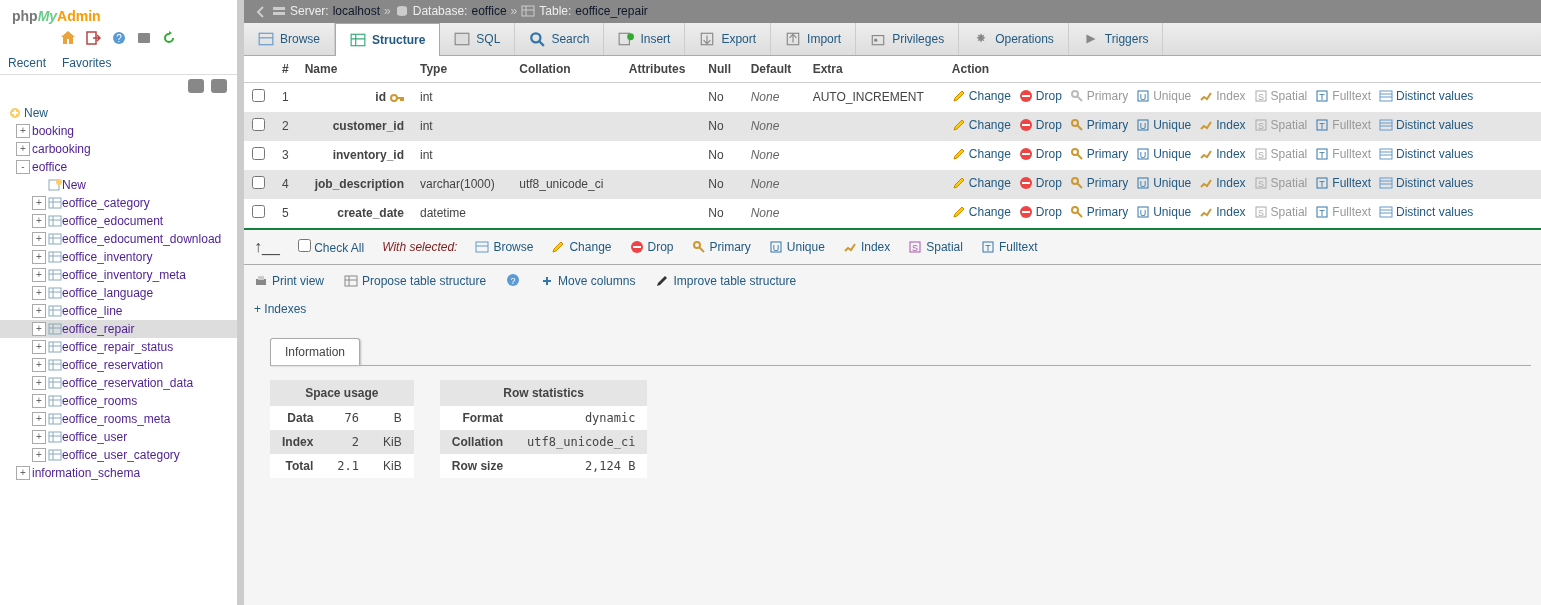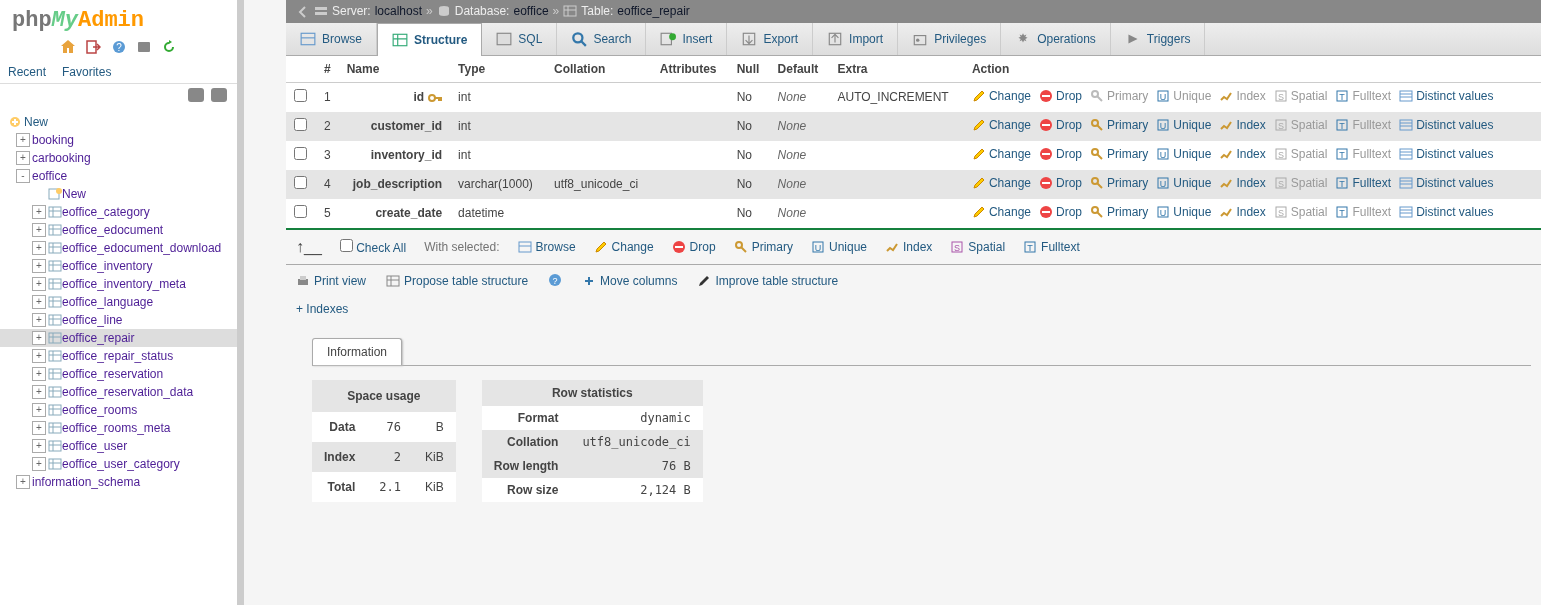--- a/index.html
+++ b/index.html
@@ -1,39 +1,39 @@
 <!DOCTYPE html>
 <html><head>
 <meta charset="utf-8">
 <style>
 * { box-sizing: border-box; margin: 0; padding: 0; }
 body { font-family: sans-serif; font-size: 12px; color: #444; background: #f7f7f7; overflow: hidden; }
 .app { display: flex; width: 1541px; height: 605px; }
 .sidebar { width: 238px; background: #fff; border-right: 1px solid #ccc; display: flex; flex-direction: column; }
-.logo { padding: 8px 12px 4px; font-family: Liberation Mono, monospace; font-size: 22px; font-weight: bold; }
+.logo { padding: 8px 12px 4px; font-family: Liberation Sans, sans-serif; font-size: 14px; font-weight: bold; }
 .logo .p1 { color: #777; }
 .logo .p2 { color: #6c8; font-style: italic; }
 .logo .p3 { color: #f90; }
 .toolbar-icons { text-align: center; padding: 2px 0 6px; }
 .toolbar-icons span { margin: 0 3px; cursor: pointer; display: inline-block; }
 .ico { display: inline-block; width: 16px; height: 16px; vertical-align: middle; }
 .recent-tabs { display: flex; border-bottom: 1px solid #ddd; }
 .recent-tabs span { padding: 4px 8px; color: #235a81; cursor: pointer; }
 .link-icons { text-align: right; padding: 4px 10px; }
 .link-icons span { display: inline-block; width: 16px; height: 14px; background: #888; border-radius: 3px; margin-left: 4px; }
 .tree { flex: 1; overflow-y: auto; padding: 4px 0; }
 .tree-row { display: flex; align-items: center; padding: 2px 4px 2px 0; cursor: pointer; white-space: nowrap; }
 .tree-row.selected { background: #ddd; }
 .tree-row .indent { display: inline-block; }
 .tree-toggle { width: 14px; height: 14px; border: 1px solid #aaa; text-align: center; line-height: 12px; font-size: 10px; color: #666; background: #fff; margin-right: 2px; }
 .tree-toggle.none { border: none; background: none; }
 .tree-link { color: #235a81; margin-left: 2px; }
 .tree-label { color: #4c1d95; }
 
-.main { flex: 1; background: #f5f5f5; display: flex; flex-direction: column; overflow: hidden; padding-left: 42px; }
+.main { flex: 1; background: #f5f5f5; display: flex; flex-direction: column; overflow: hidden; }
 .divider { width: 6px; background: #ccc; cursor: col-resize; }
 
 .breadcrumb { background: #888; color: #eee; padding: 4px 10px; display: flex; align-items: center; gap: 4px; }
 .breadcrumb a { color: #0f172a; text-decoration: none; }
 .breadcrumb .sep { color: #ccc; }
 .bc-icon { width: 14px; height: 14px; display: inline-block; vertical-align: middle; }
 
 .tabs { display: flex; background: linear-gradient(#eee,#ddd); border-bottom: 1px solid #aaa; }
 .tab { padding: 8px 14px; color: #235a81; cursor: pointer; display: flex; align-items: center; gap: 6px; border-right: 1px solid #ccc; }
 .tab.active { background: #fff; border-top: 1px solid #aaa; border-left: 1px solid #aaa; border-right: 1px solid #aaa; color: #235a81; font-weight: bold; margin-bottom: -1px; }
@@ -49,21 +49,21 @@
 table.struct .name { font-weight: bold; text-align: right; }
 table.struct .none { font-style: italic; color: #666; }
 .key-icon { display: inline-block; width: 14px; height: 12px; margin-left: 4px; vertical-align: middle; }
 .act { color: #235a81; cursor: pointer; margin-right: 8px; white-space: nowrap; display: inline-flex; align-items: center; gap: 3px; }
 .act.disabled { color: #999; }
 .ai { width: 14px; height: 14px; display: inline-block; }
 
 .withsel { padding: 8px 10px; display: flex; align-items: center; gap: 18px; border-top: 2px solid #15803d; border-bottom: 1px solid #aaa; background: #f5f5f5; }
 .withsel .arrow { font-size: 16px; }
 .withsel .lbl { color: #235a81; cursor: pointer; }
-.withsel .grey { color: #737373; }
+.withsel .grey { color: #7f1d1d; font-style: italic; }
 .withsel .wact { color: #235a81; cursor: pointer; display: inline-flex; align-items: center; gap: 4px; }
 
 .subtoolbar { padding: 8px 10px; display: flex; align-items: center; gap: 20px; }
 .subtoolbar a { color: #235a81; cursor: pointer; display: inline-flex; align-items: center; gap: 4px; }
 
 .addrow { padding: 8px 10px; display: flex; align-items: center; gap: 8px; }
 .addrow input[type=number] { width: 50px; padding: 2px 4px; }
 .addrow select { padding: 2px 4px; }
 .addrow button { padding: 4px 12px; border-radius: 10px; border: 1px solid #888; background: linear-gradient(#fff,#ddd); cursor: pointer; font-weight: bold; }
 
@@ -747,24 +747,20 @@
             </tbody>
               <tbody id="statsbody">
                 <tr>
                   <td style="font-weight:bold">Format</td>
                   <td class="r">dynamic</td>
                 </tr>
                 <tr class="e">
                   <td style="font-weight:bold">Collation</td>
                   <td class="r">utf8_unicode_ci</td>
                 </tr>
-                <tr class="e">
-                  <td style="font-weight:bold">Row length</td>
-                  <td class="r">76 B</td>
-                </tr>
                 <tr>
                   <td style="font-weight:bold">Row size</td>
                   <td class="r">2,124 B</td>
                 </tr>
               </tbody>
           </table>
         </div>
       </div>
     </div>
   </div>

